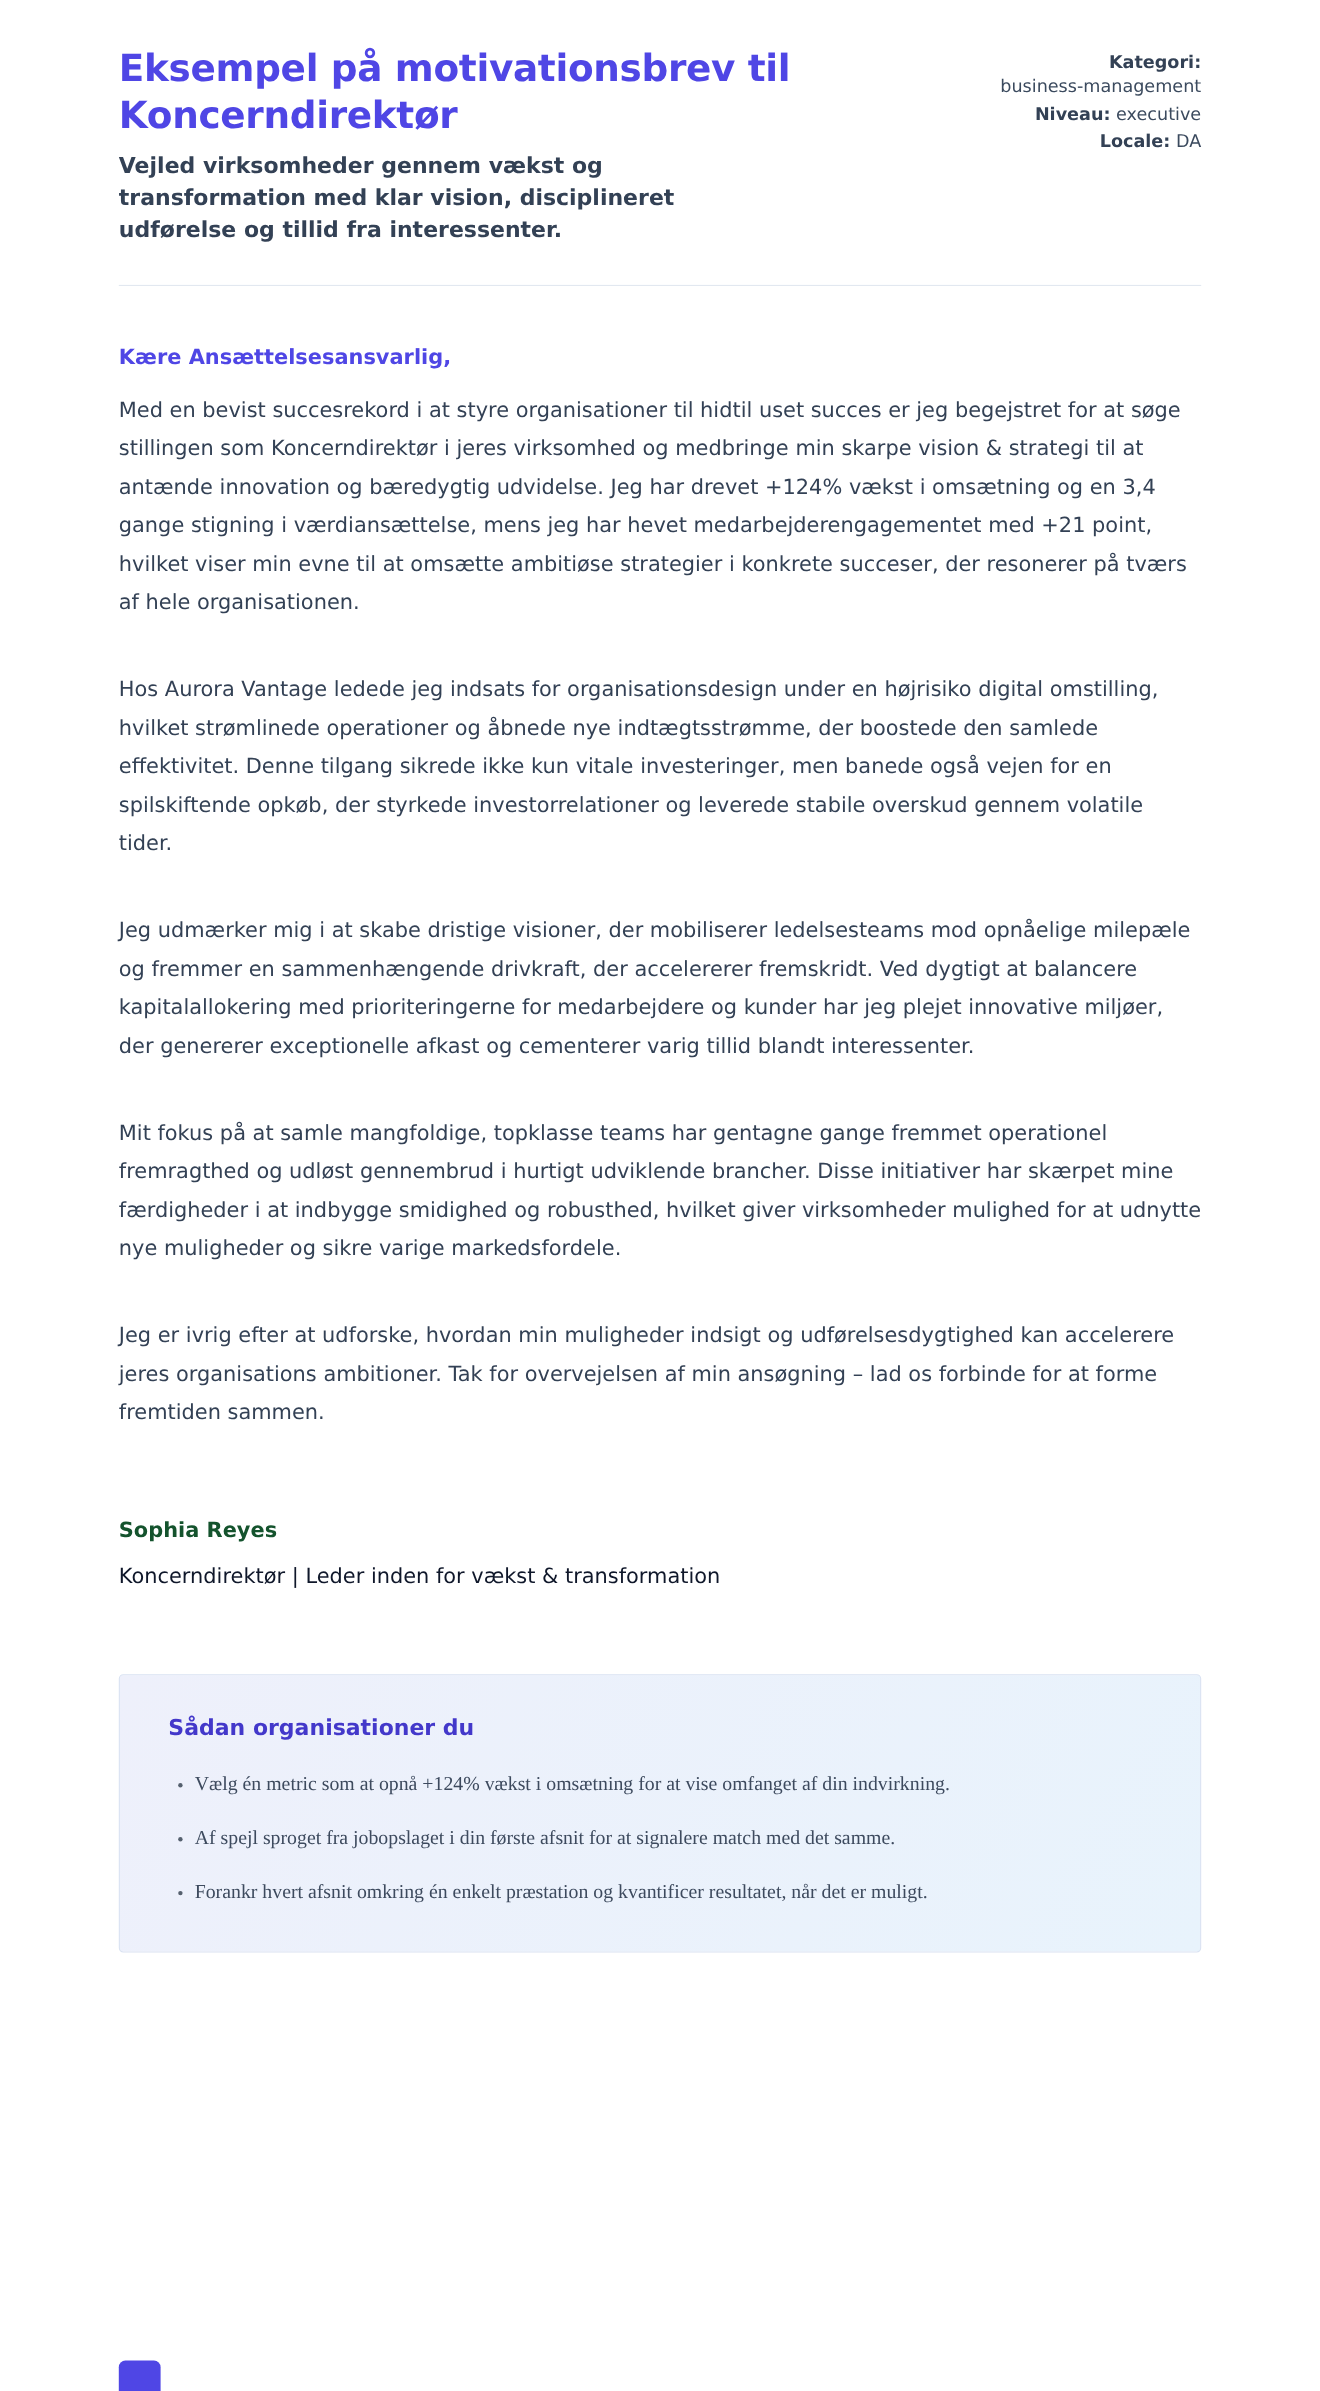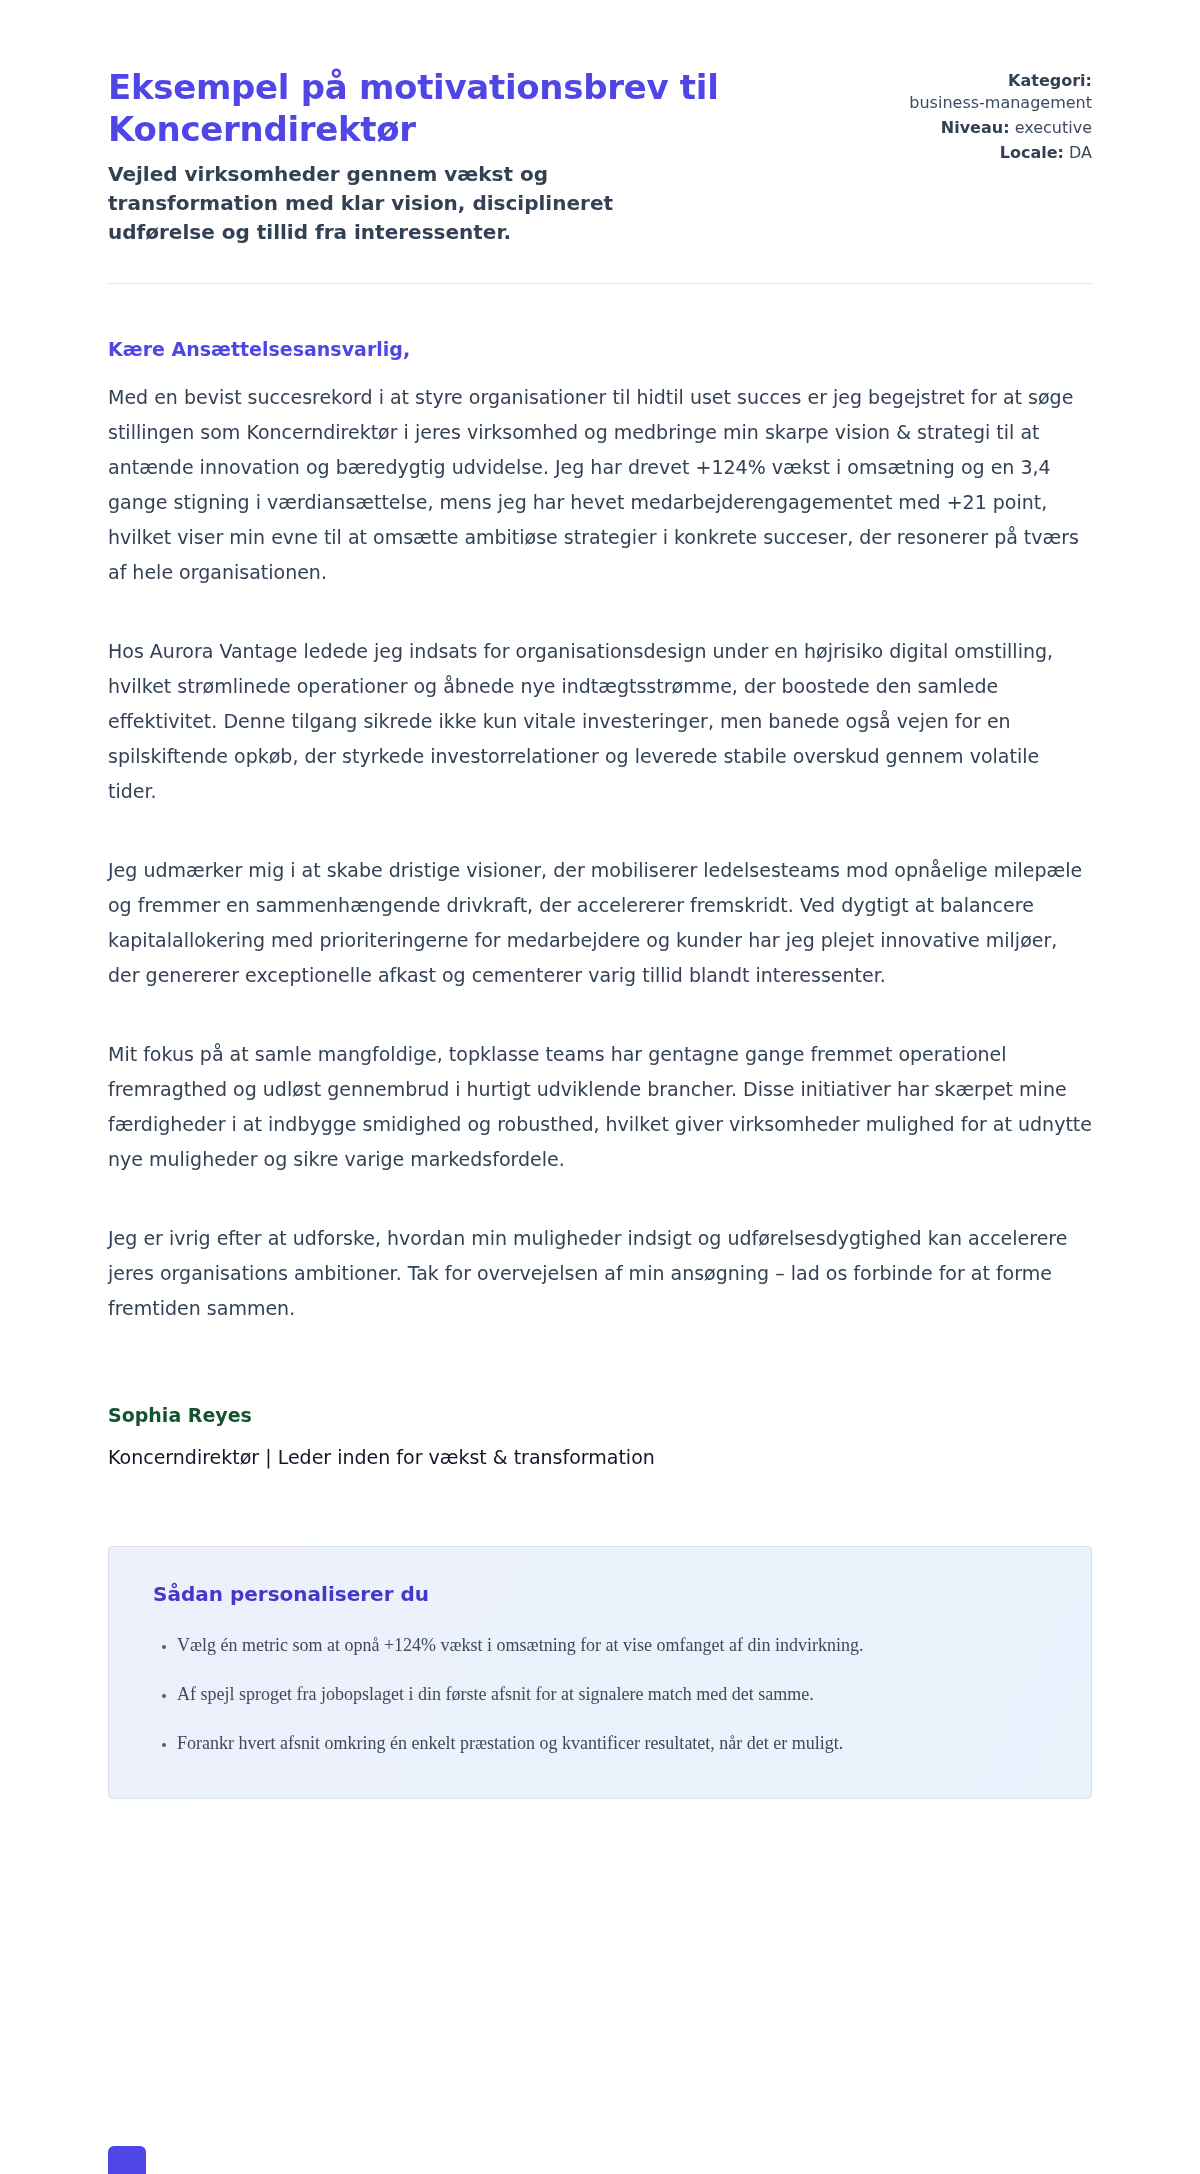--- a/index.html
+++ b/index.html
@@ -6,21 +6,21 @@
   html, body { margin: 0; padding: 0; }
   body {
     width: 1200px;
     height: 2174px;
     background: #ffffff;
     font-family: "DejaVu Sans", "Liberation Sans", sans-serif;
     color: #334155;
     position: relative;
     overflow: hidden;
   }
-  .container { padding: 66px 108px 0 108px; }
+  .container { padding: 42px 108px 0 108px; }
 
   
   .header { display: flex; justify-content: space-between; align-items: flex-start; }
   .header-left { flex: 1; min-width: 0; padding-right: 30px; }
   .page-title {
     margin: 0 0 10px 0;
     font-size: 34px;
     line-height: 42px;
     font-weight: bold;
     letter-spacing: -0.3px;
@@ -141,21 +141,21 @@
     <p class="para">Jeg er ivrig efter at udforske, hvordan min muligheder indsigt og udførelsesdygtighed kan accelerere jeres organisations ambitioner. Tak for overvejelsen af min ansøgning – lad os forbinde for at forme fremtiden sammen.</p>
 
     <div class="signature">
       <div class="signature-name">Sophia Reyes</div>
       <div class="signature-title">Koncerndirektør | Leder inden for vækst &amp; transformation</div>
     </div>
   </div>
 
 
   <div class="tips-box">
-    <h2 class="tips-heading">Sådan personaliserer du</h2>
+    <h2 class="tips-heading">Sådan organisationer du</h2>
     <ul class="tips-list">
       <li>Vælg én metric som at opnå +124% vækst i omsætning for at vise omfanget af din indvirkning.</li>
       <li>Af spejl sproget fra jobopslaget i din første afsnit for at signalere match med det samme.</li>
       <li>Forankr hvert afsnit omkring én enkelt præstation og kvantificer resultatet, når det er muligt.</li>
     </ul>
   </div>
 
 </div>
 
 <button class="cutoff-button" aria-label=""></button>

